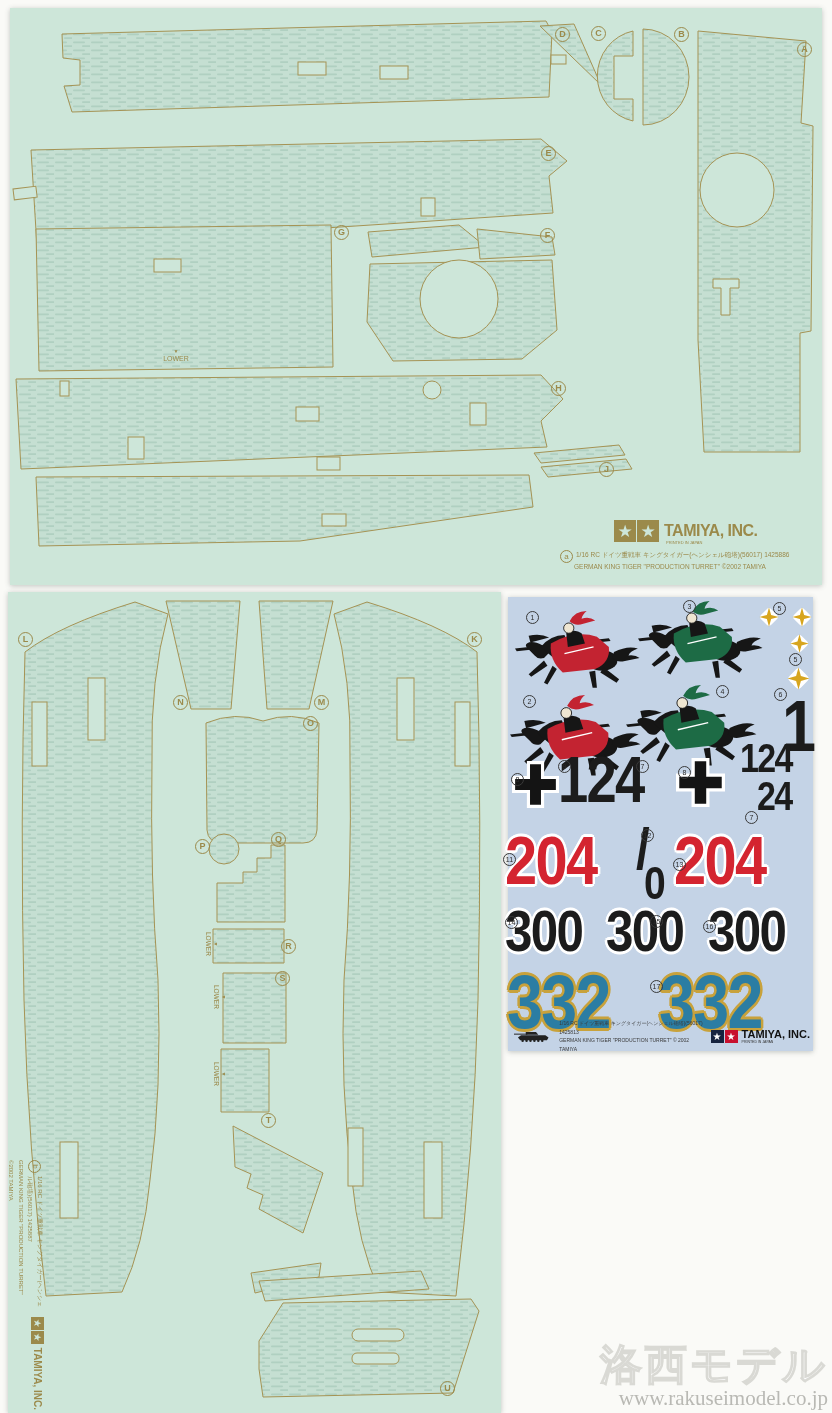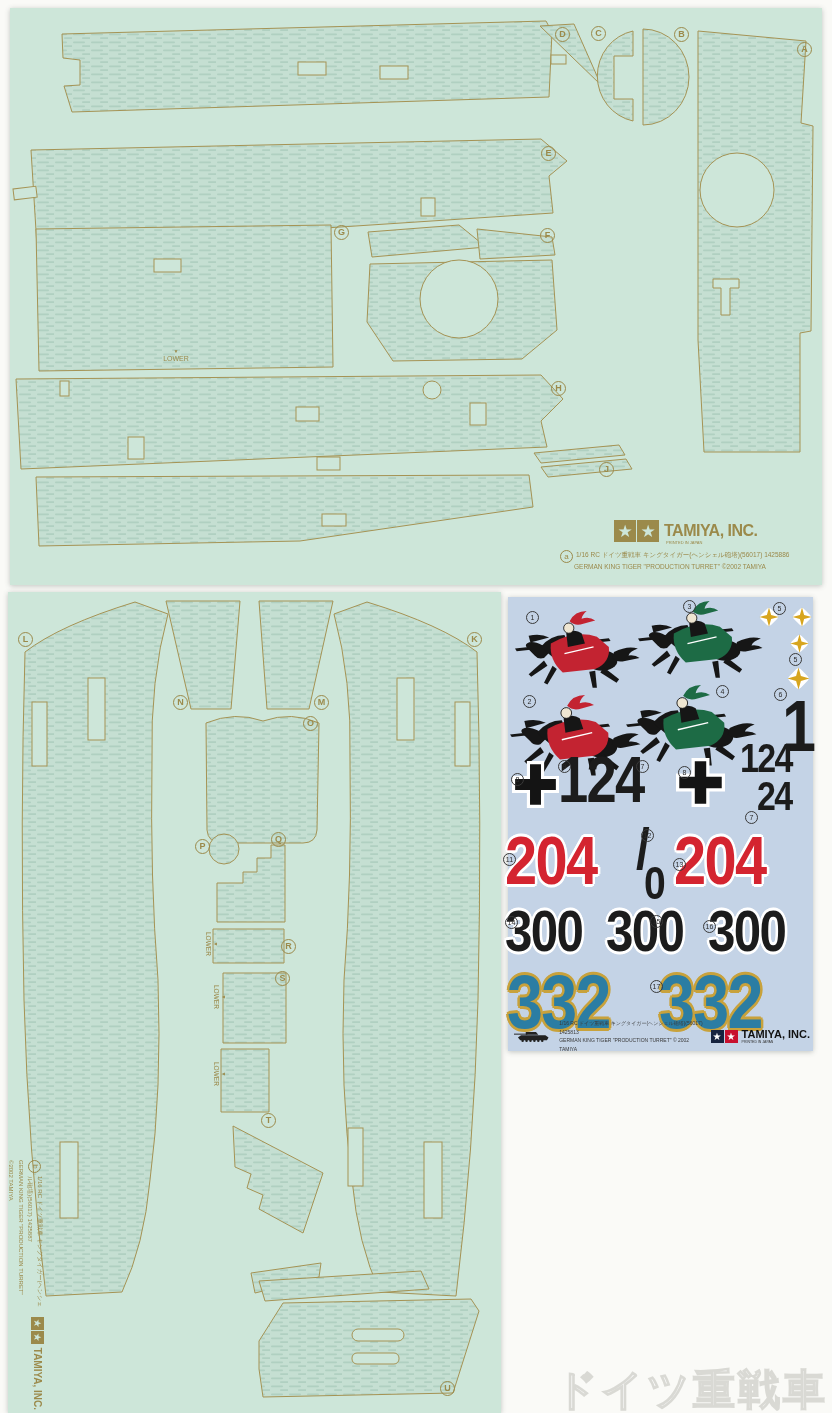--- a/index.html
+++ b/index.html
@@ -339,14 +339,15 @@
         <i class="s2">★</i>
       </span>
     <div>
       <div class="dname">TAMIYA, INC.</div>
       <div class="dsub">PRINTED IN JAPAN</div>
     </div>
   </div>
 </div>
 
 <div id="watermark">
-  <div class="jp">ドイツ重戦車</div>
+  <div class="jp">洛西モデル</div>
+  <div class="url">www.rakuseimodel.co.jp</div>
 </div>
 
 </body></html>

